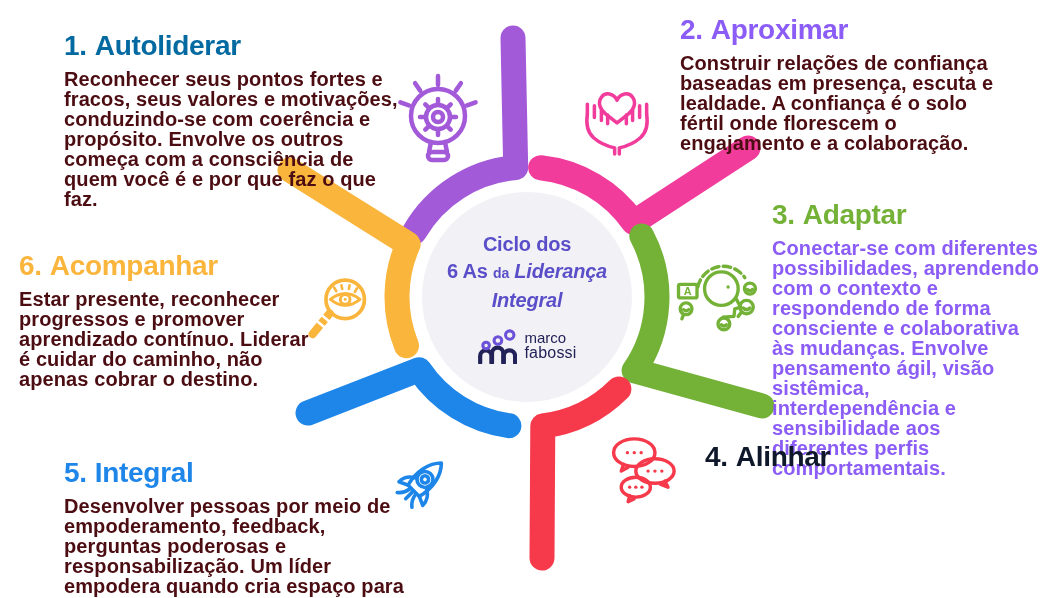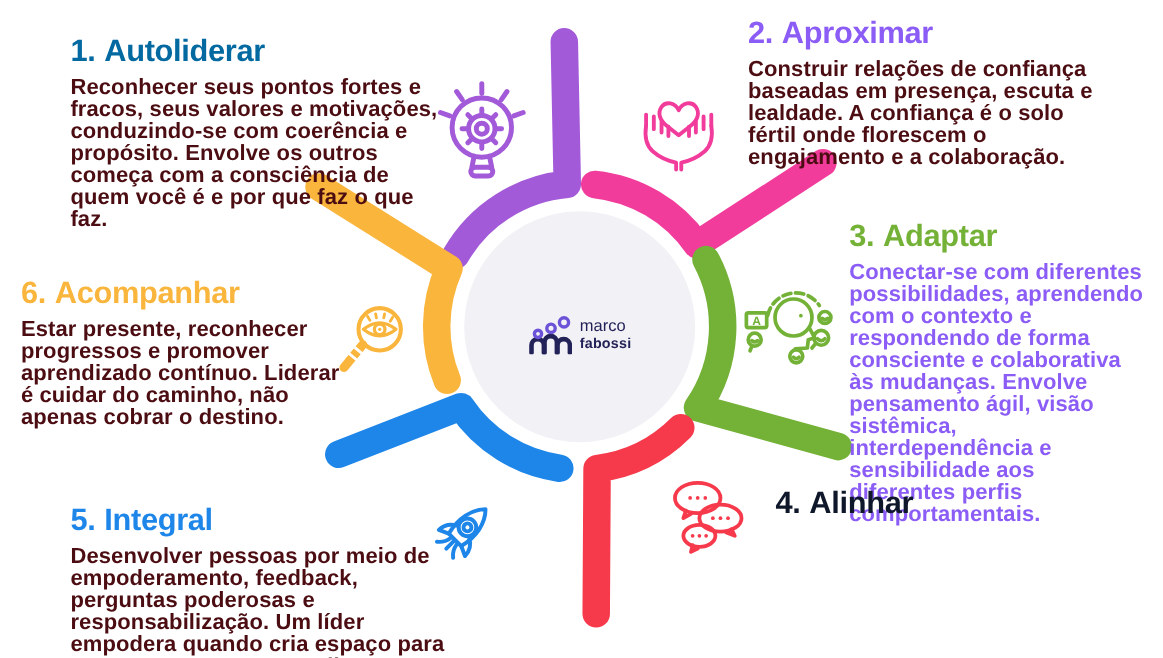--- a/index.html
+++ b/index.html
@@ -24,39 +24,48 @@
   .center-circle{
     position:absolute;left:422px;top:192px;width:210px;height:210px;border-radius:50%;
     display:flex;flex-direction:column;align-items:center;justify-content:center;text-align:center;
   }
   .ct{font-size:20px;font-weight:800;line-height:27px;letter-spacing:-0.2px;}
   .ct .sm{font-size:14px;font-weight:700;}
   .ct .it{font-style:italic;}
   .logo{display:flex;align-items:center;gap:7px;margin-top:13px;}
   .logo-text{text-align:left;line-height:15px;}
   .logo-first{font-size:15px;font-weight:400;}
-  .logo-last{font-size:13px;font-weight:700;letter-spacing:0.2px;}
+  .logo-last{font-size:16px;font-weight:400;letter-spacing:0.2px;}
 </style>
 </head>
 <body>
 
 <div class="stage">
 
   <svg class="wheel" width="1057" height="598" viewBox="0 0 1057 598">
     <g fill="none" stroke-width="25" stroke-linecap="round" stroke-linejoin="round">
       <path d="M513,38 L515.7,167.5 A130,130 0 0 0 414.4,232" stroke="#a35ad9"></path>
       <path d="M748,148 L633.5,222.4 A130,130 0 0 0 540.6,167.7" stroke="#f13c9c"></path>
       <path d="M762,406 L634.1,370.6 A130,130 0 0 0 641.8,236" stroke="#74b137"></path>
       <path d="M542,558 L542.8,426 A130,130 0 0 0 618.9,388.9" stroke="#f6394b"></path>
       <path d="M308,413 L419.2,369.7 A130,130 0 0 0 508.9,425.7" stroke="#1e86e9"></path>
       <path d="M290,170 L408.2,244.1 A130,130 0 0 0 406.5,345.7" stroke="#fab53c"></path>
     </g>
   </svg>
 
   <div class="center-circle" style="background: rgb(242, 241, 245);">
+    <div class="ct" style="color: rgb(90, 79, 201);">
+      <div>Ciclo dos</div>
+      <div>
+        <span>6 As</span>
+        <span class="sm">da</span>
+        <span class="it">Liderança</span>
+      </div>
+      <div class="it">Integral</div>
+    </div>
     <div class="logo">
       <svg width="40" height="37" viewBox="0 0 44 40">
         <g fill="none" stroke-linecap="round">
           <g stroke-width="4.6" stroke="#232258">
             <path d="M3.5,39 V31.5 A6.2,6.2 0 0 1 15.9,31.5 V39"></path>
             <path d="M16.5,39 V28.5 A6.2,6.2 0 0 1 28.9,28.5 V39"></path>
             <path d="M29.5,39 V31.5 A6.2,6.2 0 0 1 41.9,31.5 V39"></path>
           </g>
           <g stroke-width="3.4" stroke="#6c52d9">
             <circle cx="10" cy="20" r="3.6"></circle>

